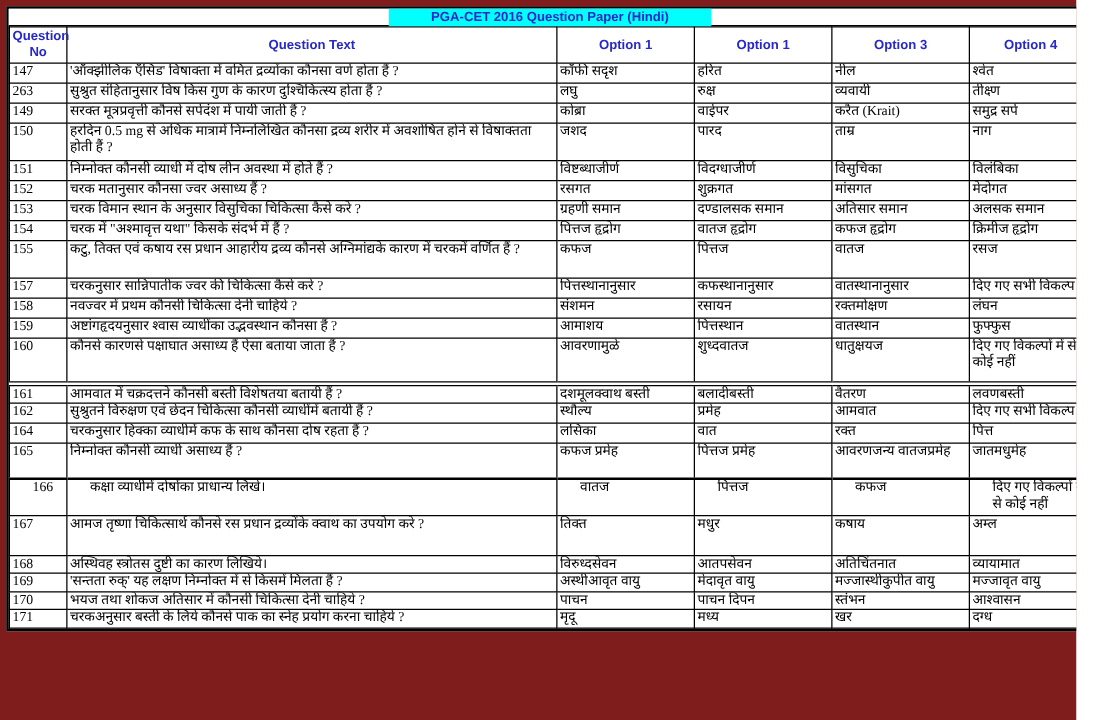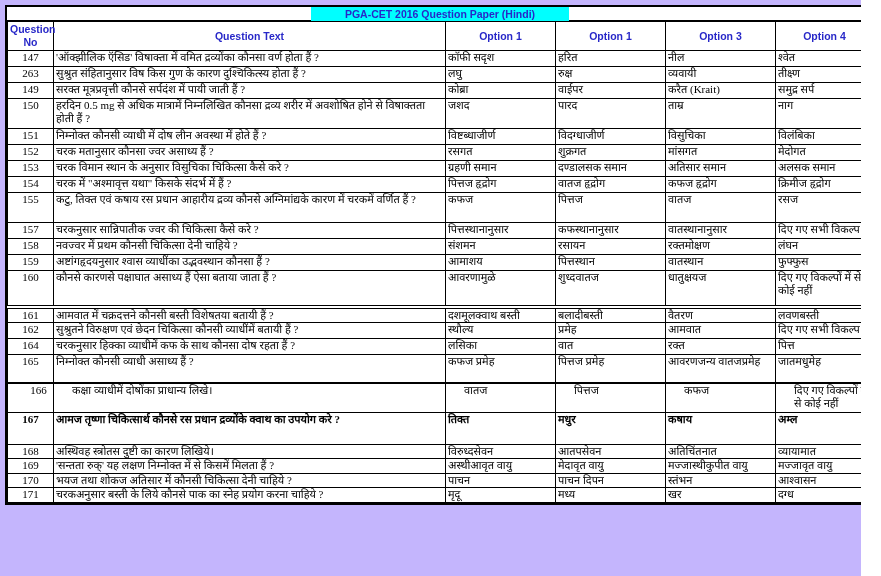--- a/index.html
+++ b/index.html
@@ -11,21 +11,21 @@
   * { box-sizing: border-box; }
   html, body {
     margin: 0; padding: 0;
     width: 881px; height: 576px;
     background: #ffffff;
     font-family: "Liberation Sans", "DejaVu Sans", sans-serif;
   }
   .page {
     position: relative;
     width: 861px; height: 576px;
-    background: #c4b5fd;
+    background: #7f1d1d;
     overflow: hidden;
   }
   .table-wrap {
     position: absolute;
     left: 5px; top: 5px;
     width: 870px;
     border: 2px solid var(--border);
     background: #ffffff;
   }
   .title-bar {
@@ -72,32 +72,32 @@
     border: 1px solid var(--border);
     font-family: "Liberation Serif", "DejaVu Serif", serif;
     font-size: 11px;
     line-height: 1.22;
     padding: 0 2px;
     vertical-align: top;
     overflow: hidden;
     background: #ffffff;
     color: #000;
   }
-  td.qno  { text-align: center; padding-right: 3px; margin-left: 16px; }
+  td.qno  { text-align: left; padding-right: 3px; margin-left: 16px; }
   td.qtext{ text-align: left; }
   td.opt  { text-align: left; }
 
   
   tr[data-qno] { height: 16px; }
   tr[data-qno="150"], tr[data-qno="155"] { height: 30px; }
   tr[data-qno="160"] { height: 36px; }
   tr[data-qno="163"] { height: 32px; }
   tr[data-qno="165"] { height: 28px; }
   tr[data-qno="166"] { height: 30px; }
-  tr[data-qno="167"] { height: 32px; font-weight: bold; }
+  tr[data-qno="167"] { height: 32px; }
   tr[data-qno="168"], tr[data-qno="169"], tr[data-qno="170"], tr[data-qno="171"] { height: 14px; }
 
   
   tr[data-qno="161"] td { border-top: 4px double var(--border); }
   tr[data-qno="166"] td { border-top: 2px solid var(--border); padding-left: 18px; }
 </style>
 </head>
 <body>
 
 <div class="page">

